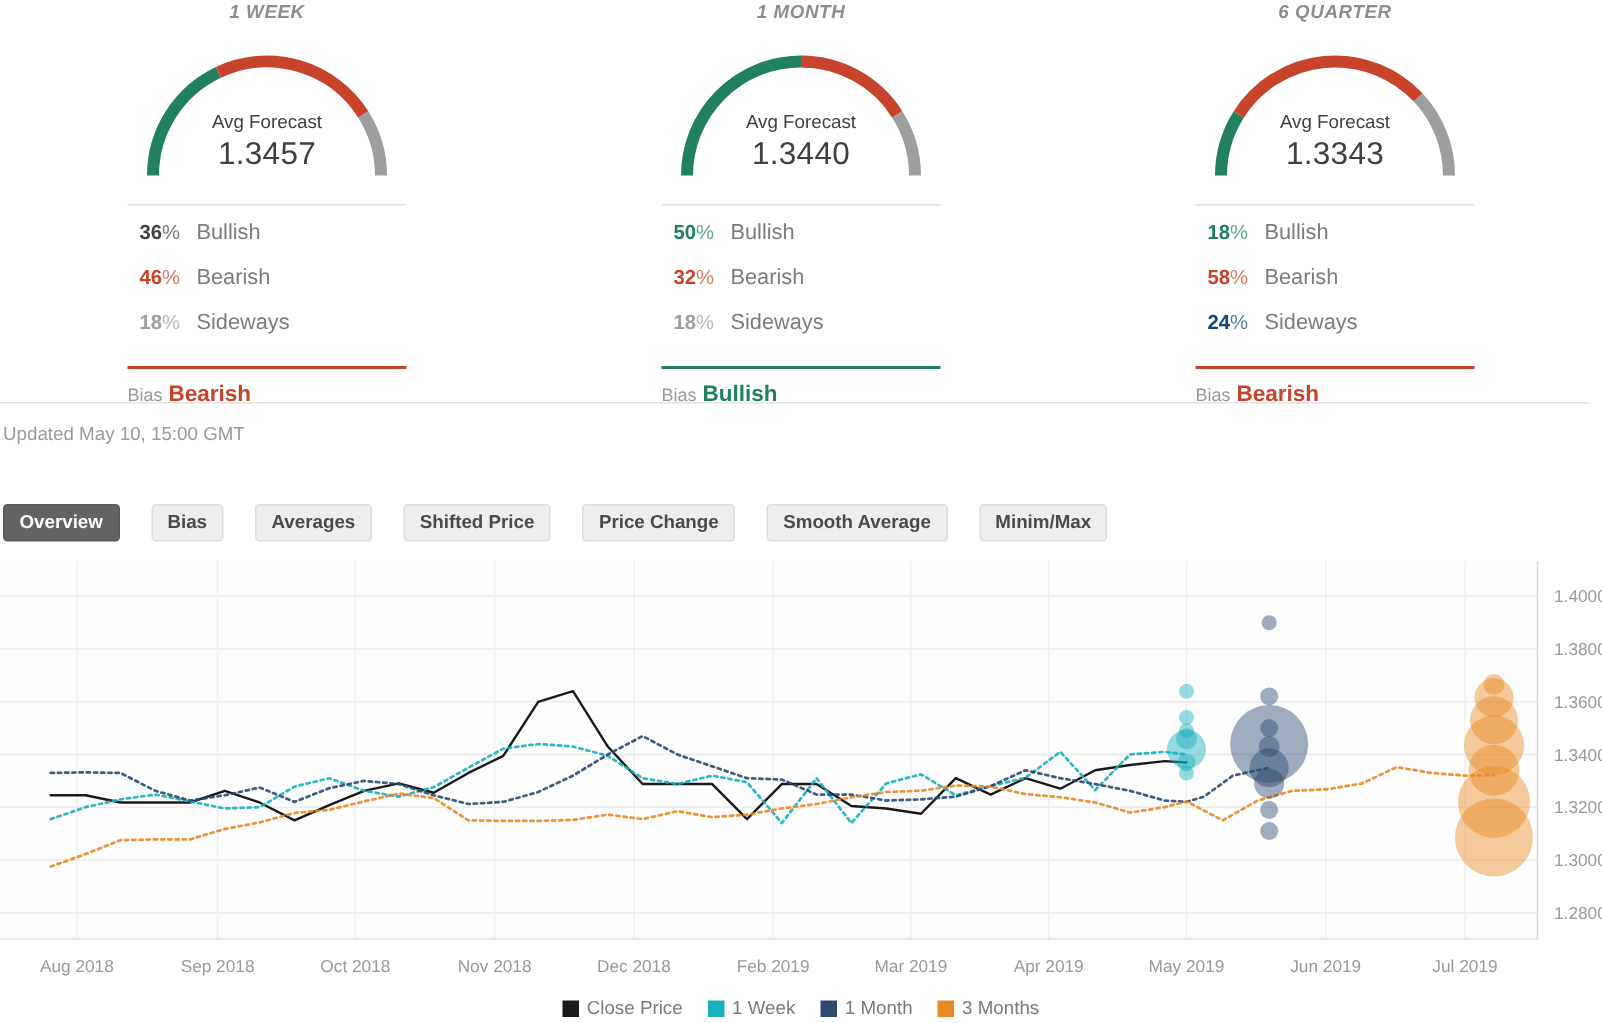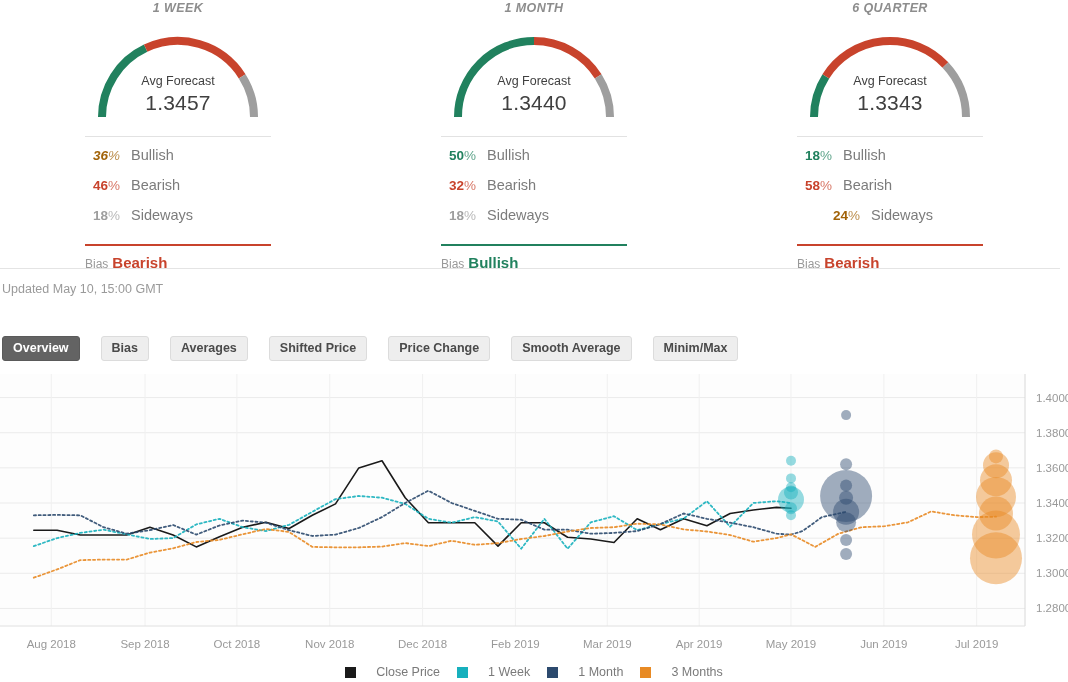--- a/index.html
+++ b/index.html
@@ -67,21 +67,21 @@
   }
   .tab.active { background: #636363; color: #ffffff; border-color: #5a5a5a; }
 
   
   .chart { position: absolute; top: 374px; left: 0; width: 1068px; height: 308px; }
   .chart svg { display: block; }
   .legend {
     position: absolute; left: 0; top: 291px; width: 1068px;
     display: flex; justify-content: center; align-items: center; gap: 17px;
   }
-  .legend-item { display: flex; align-items: center; gap: 20px; }
+  .legend-item { display: flex; align-items: center; gap: 5px; }
   .legend-swatch { width: 11px; height: 11px; display: inline-block; }
   .legend-text { font-size: 12.5px; color: #7a7a7a; }
 </style>
 </head>
 <body>
 
 <div id="root">
 
   <div class="cards" id="cards">
       <div class="card">
@@ -93,21 +93,21 @@
             <path d="M 157.16892233815312 54.27716358159622 A 76 76 0 0 1 169 94.99999999999999" fill="none" stroke="#9e9e9e" stroke-width="8"></path>
           </svg>
           <div class="gauge-center">
             <div class="gauge-label">Avg Forecast</div>
             <div class="gauge-value">1.3457</div>
           </div>
         </div>
         <div class="stats">
           <div class="stats-sep"></div>
           <div class="stat-row">
-            <div class="stat-pct" style="color: #a16207; font-style: italic;"><span>36</span><span class="sym">%</span></div>
+            <div class="stat-pct" style="color: #404040;"><span>36</span><span class="sym">%</span></div>
             <div class="stat-name">Bullish</div>
           </div>
           <div class="stat-row">
             <div class="stat-pct" style="color: rgb(200, 67, 44);"><span>46</span><span class="sym">%</span></div>
             <div class="stat-name">Bearish</div>
           </div>
           <div class="stat-row">
             <div class="stat-pct" style="color: rgb(158, 158, 158);"><span>18</span><span class="sym">%</span></div>
             <div class="stat-name">Sideways</div>
           </div>
@@ -163,21 +163,21 @@
           <div class="stats-sep"></div>
           <div class="stat-row">
             <div class="stat-pct" style="color: rgb(33, 129, 94);"><span>18</span><span class="sym">%</span></div>
             <div class="stat-name">Bullish</div>
           </div>
           <div class="stat-row">
             <div class="stat-pct" style="color: rgb(200, 67, 44);"><span>58</span><span class="sym">%</span></div>
             <div class="stat-name">Bearish</div>
           </div>
           <div class="stat-row">
-            <div class="stat-pct" style="color: #a16207; margin-left: 28px;"><span>24</span><span class="sym">%</span></div>
+            <div class="stat-pct" style="color: #0c4a6e;"><span>24</span><span class="sym">%</span></div>
             <div class="stat-name">Sideways</div>
           </div>
           <div class="bias-bar" style="background: rgb(200, 67, 44);"></div>
           <div class="bias-row"><span>Bias</span><b style="color: rgb(200, 67, 44);">Bearish</b></div>
         </div>
       </div>
     </div>
 
   <div class="hr-main"></div>
 

